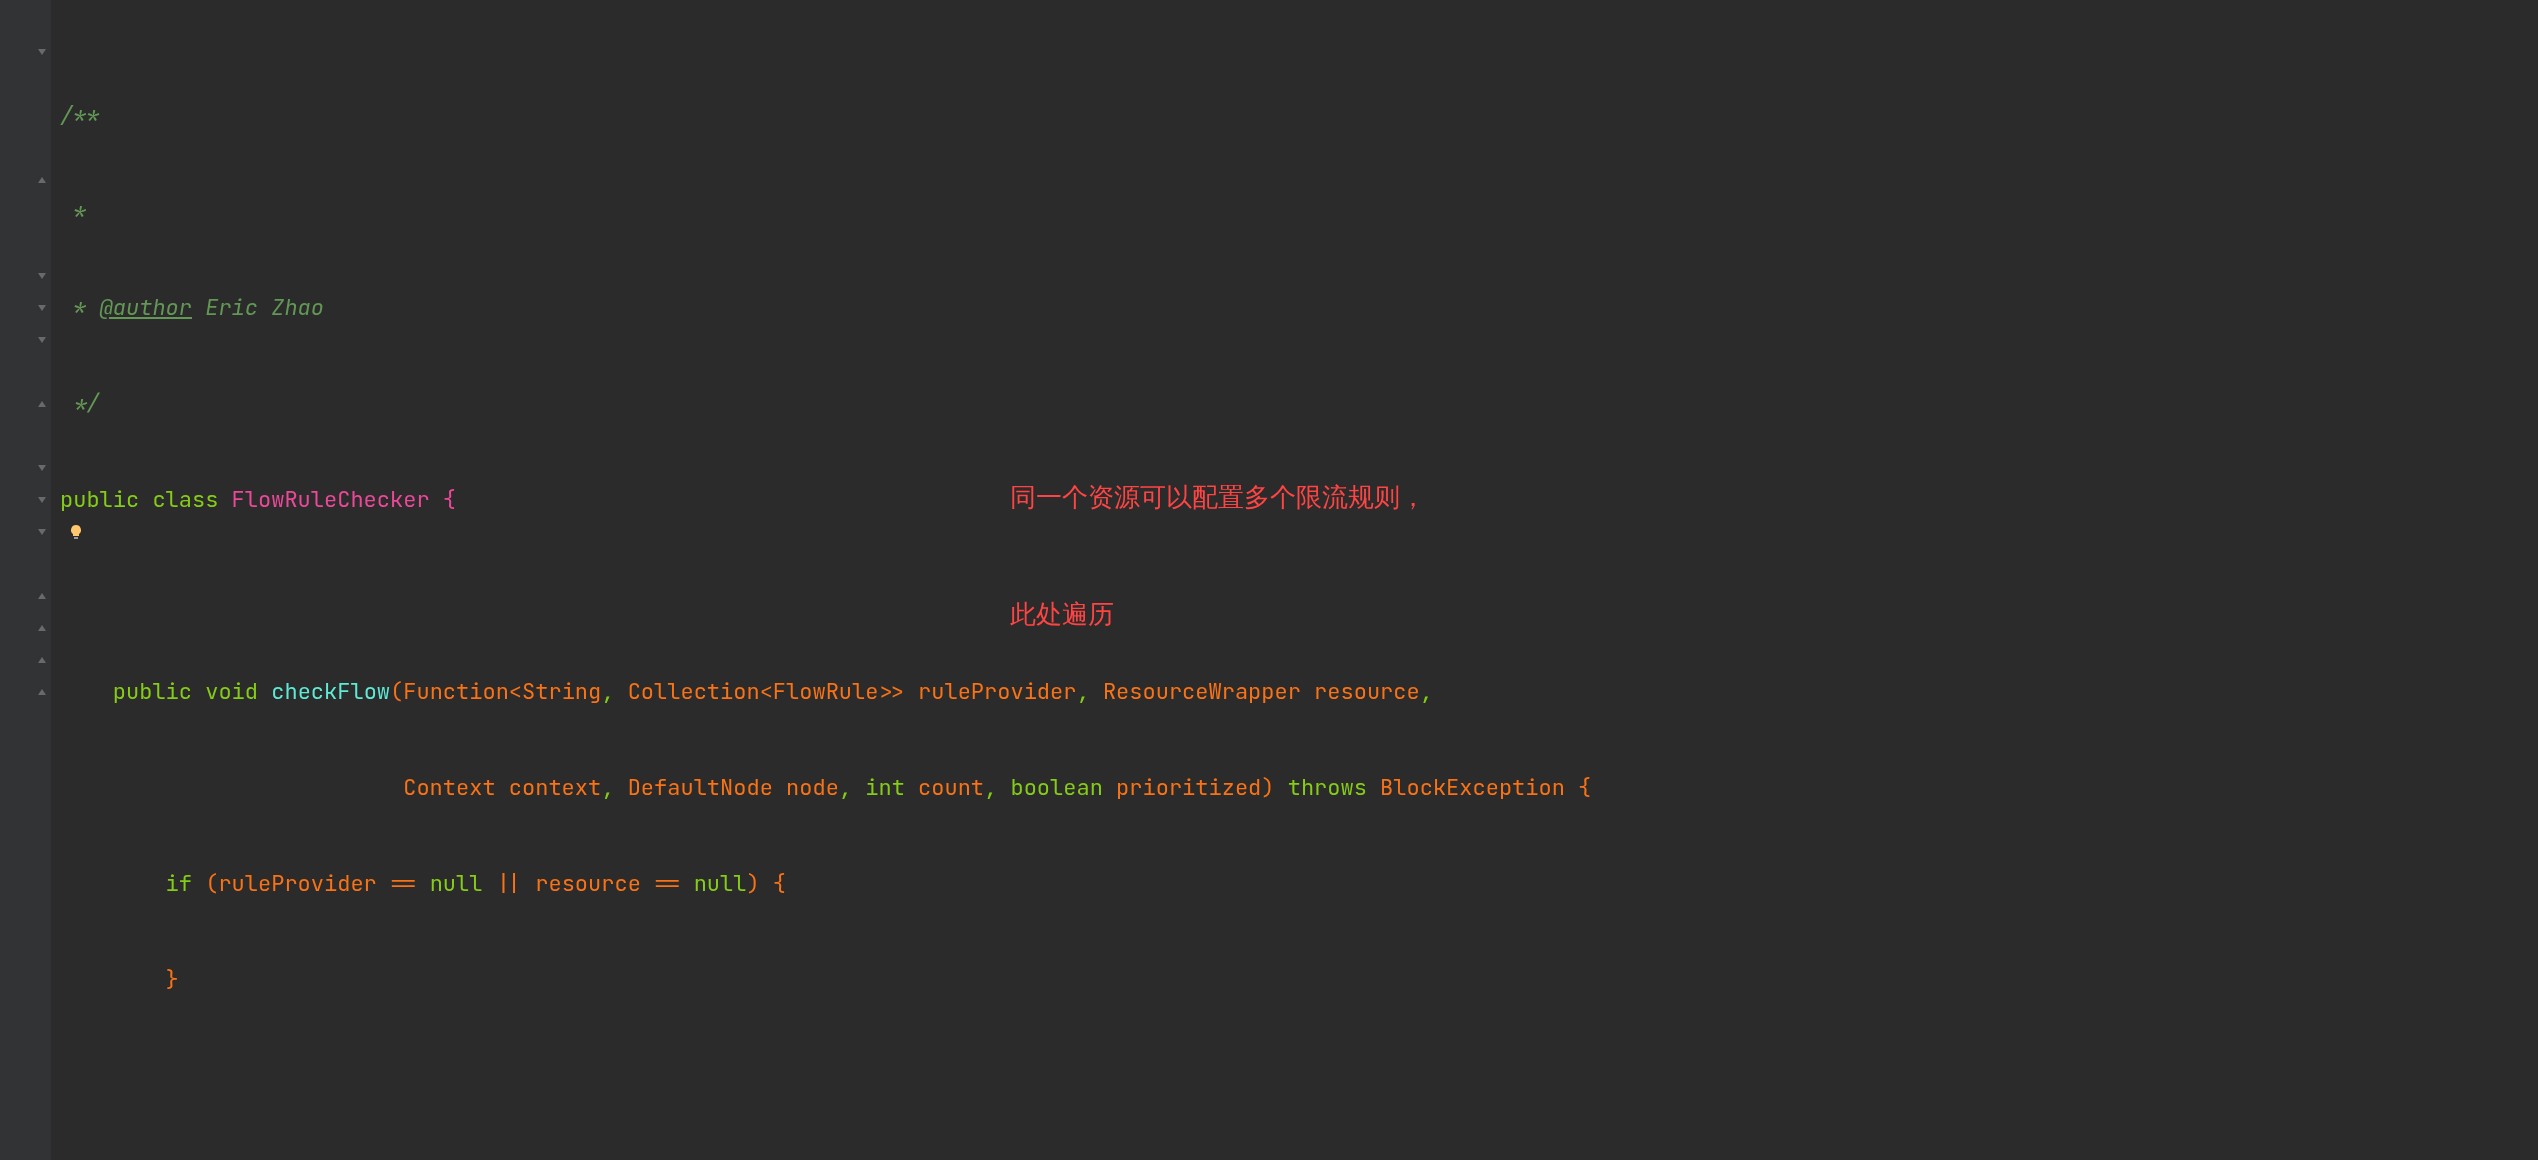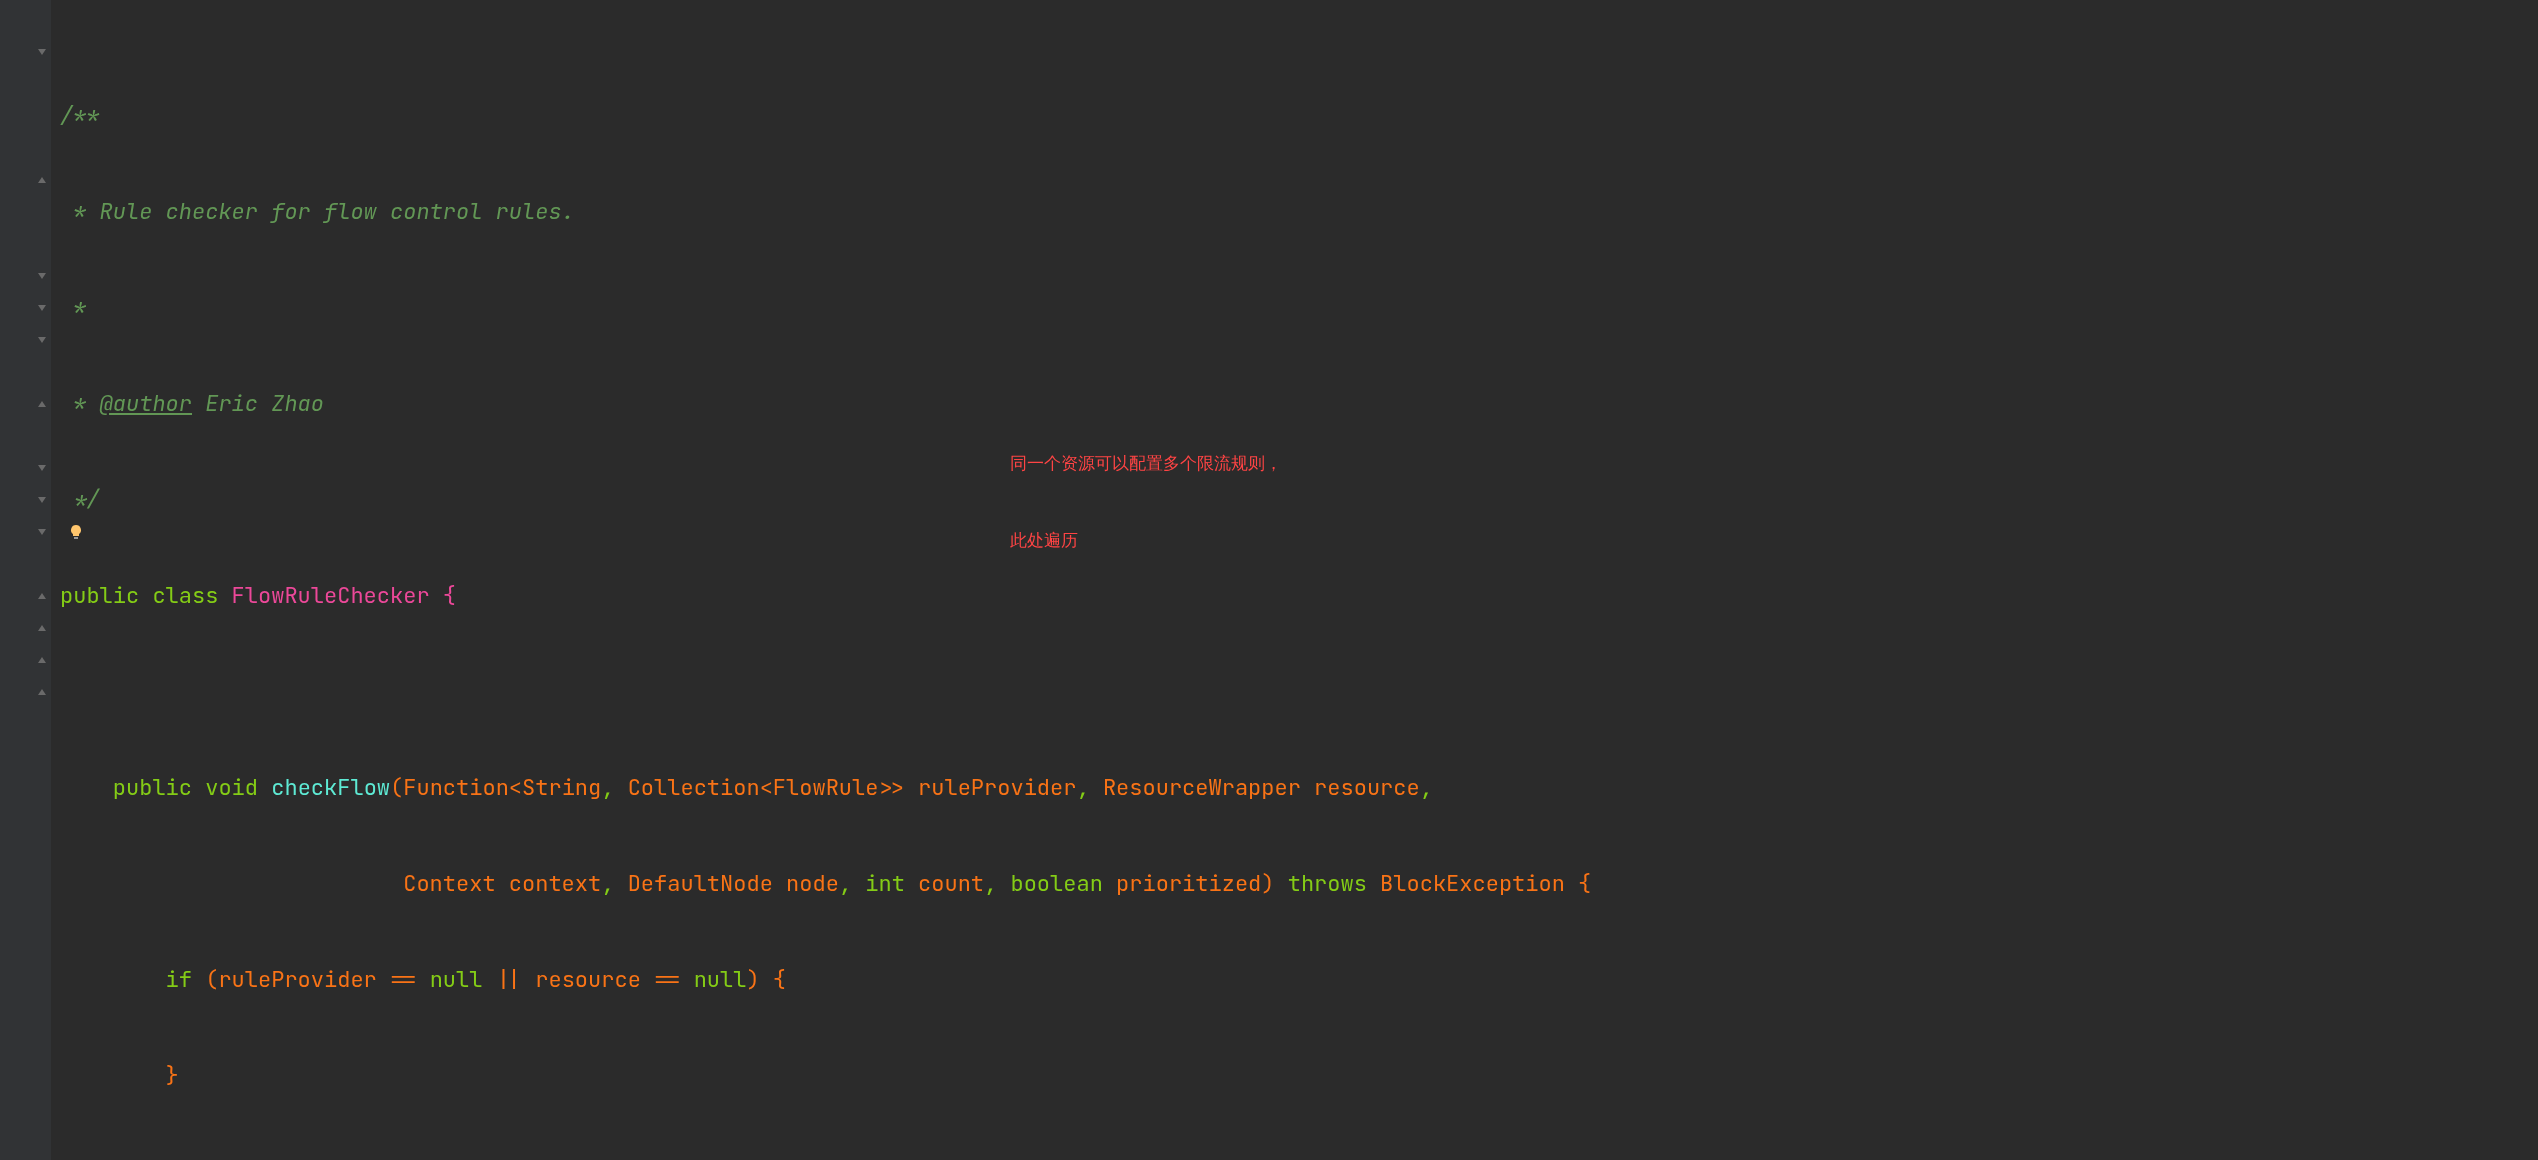--- a/index.html
+++ b/index.html
@@ -63,21 +63,21 @@
   .c-comment, .c-tag { color: #629755; font-style: italic; }
   .c-tag { font-weight: normal; text-decoration: underline; }
   .c-keyword { color: #84cc16; }
   .c-classname { color: #ec4899; }
   .c-method { color: #5eead4; }
   .c-plain { color: #f97316; }
   .annotation {
     position: absolute;
     color: #ff4444;
     font-family: -apple-system, "PingFang SC", "Hiragino Sans GB", sans-serif;
-    font-size: 17px;
+    font-size: 26px;
     font-weight: 500;
     line-height: 1.5;
   }
   .vline {
     position: absolute;
     top: 0;
     bottom: 0;
     width: 2px;
     background: #5e7a60;
   }
@@ -158,21 +158,20 @@
 
   <div class="bulb" style="top:516px">
     <svg width="18" height="18" viewBox="0 0 18 18">
       <path d="M9 2a5 5 0 0 0-3 9v2h6v-2a5 5 0 0 0-3-9z" fill="#ffc66d"></path>
       <rect x="7" y="14" width="4" height="2" fill="#999"></rect>
     </svg>
   </div>
 
   <div class="code">
     <div class="line"><span class="c-comment">/**</span></div>
-    <div class="line"><span class="c-comment"> * Rule checker for flow control rules.</span></div>
     <div class="line"><span class="c-comment"> *</span></div>
     <div class="line"><span class="c-comment"> * </span><span class="c-tag">@author</span><span class="c-comment"> Eric Zhao</span></div>
     <div class="line"><span class="c-comment"> */</span></div>
     <div class="line"><span class="c-keyword">public </span><span class="c-keyword">class </span><span class="c-classname">FlowRuleChecker {</span></div>
     <div class="line"><span class="c-plain"></span></div>
     <div class="line"><span class="c-plain">    </span><span class="c-keyword">public </span><span class="c-keyword">void </span><span class="c-method">checkFlow</span><span class="c-plain">(Function&lt;String</span><span class="c-keyword">, </span><span class="c-plain">Collection&lt;FlowRule&gt;&gt; ruleProvider</span><span class="c-keyword">, </span><span class="c-plain">ResourceWrapper resource</span><span class="c-keyword">,</span></div>
     <div class="line"><span class="c-plain">                          </span><span class="c-plain">Context context</span><span class="c-keyword">, </span><span class="c-plain">DefaultNode node</span><span class="c-keyword">, </span><span class="c-keyword">int </span><span class="c-plain">count</span><span class="c-keyword">, </span><span class="c-keyword">boolean </span><span class="c-plain">prioritized) </span><span class="c-keyword">throws </span><span class="c-plain">BlockException {</span></div>
     <div class="line"><span class="c-plain">        </span><span class="c-keyword">if </span><span class="c-plain">(ruleProvider == </span><span class="c-keyword">null </span><span class="c-plain">|| resource == </span><span class="c-keyword">null</span><span class="c-plain">) {</span></div>
     <div class="line"><span class="c-plain">        </span><span class="c-plain">}</span></div>
     

